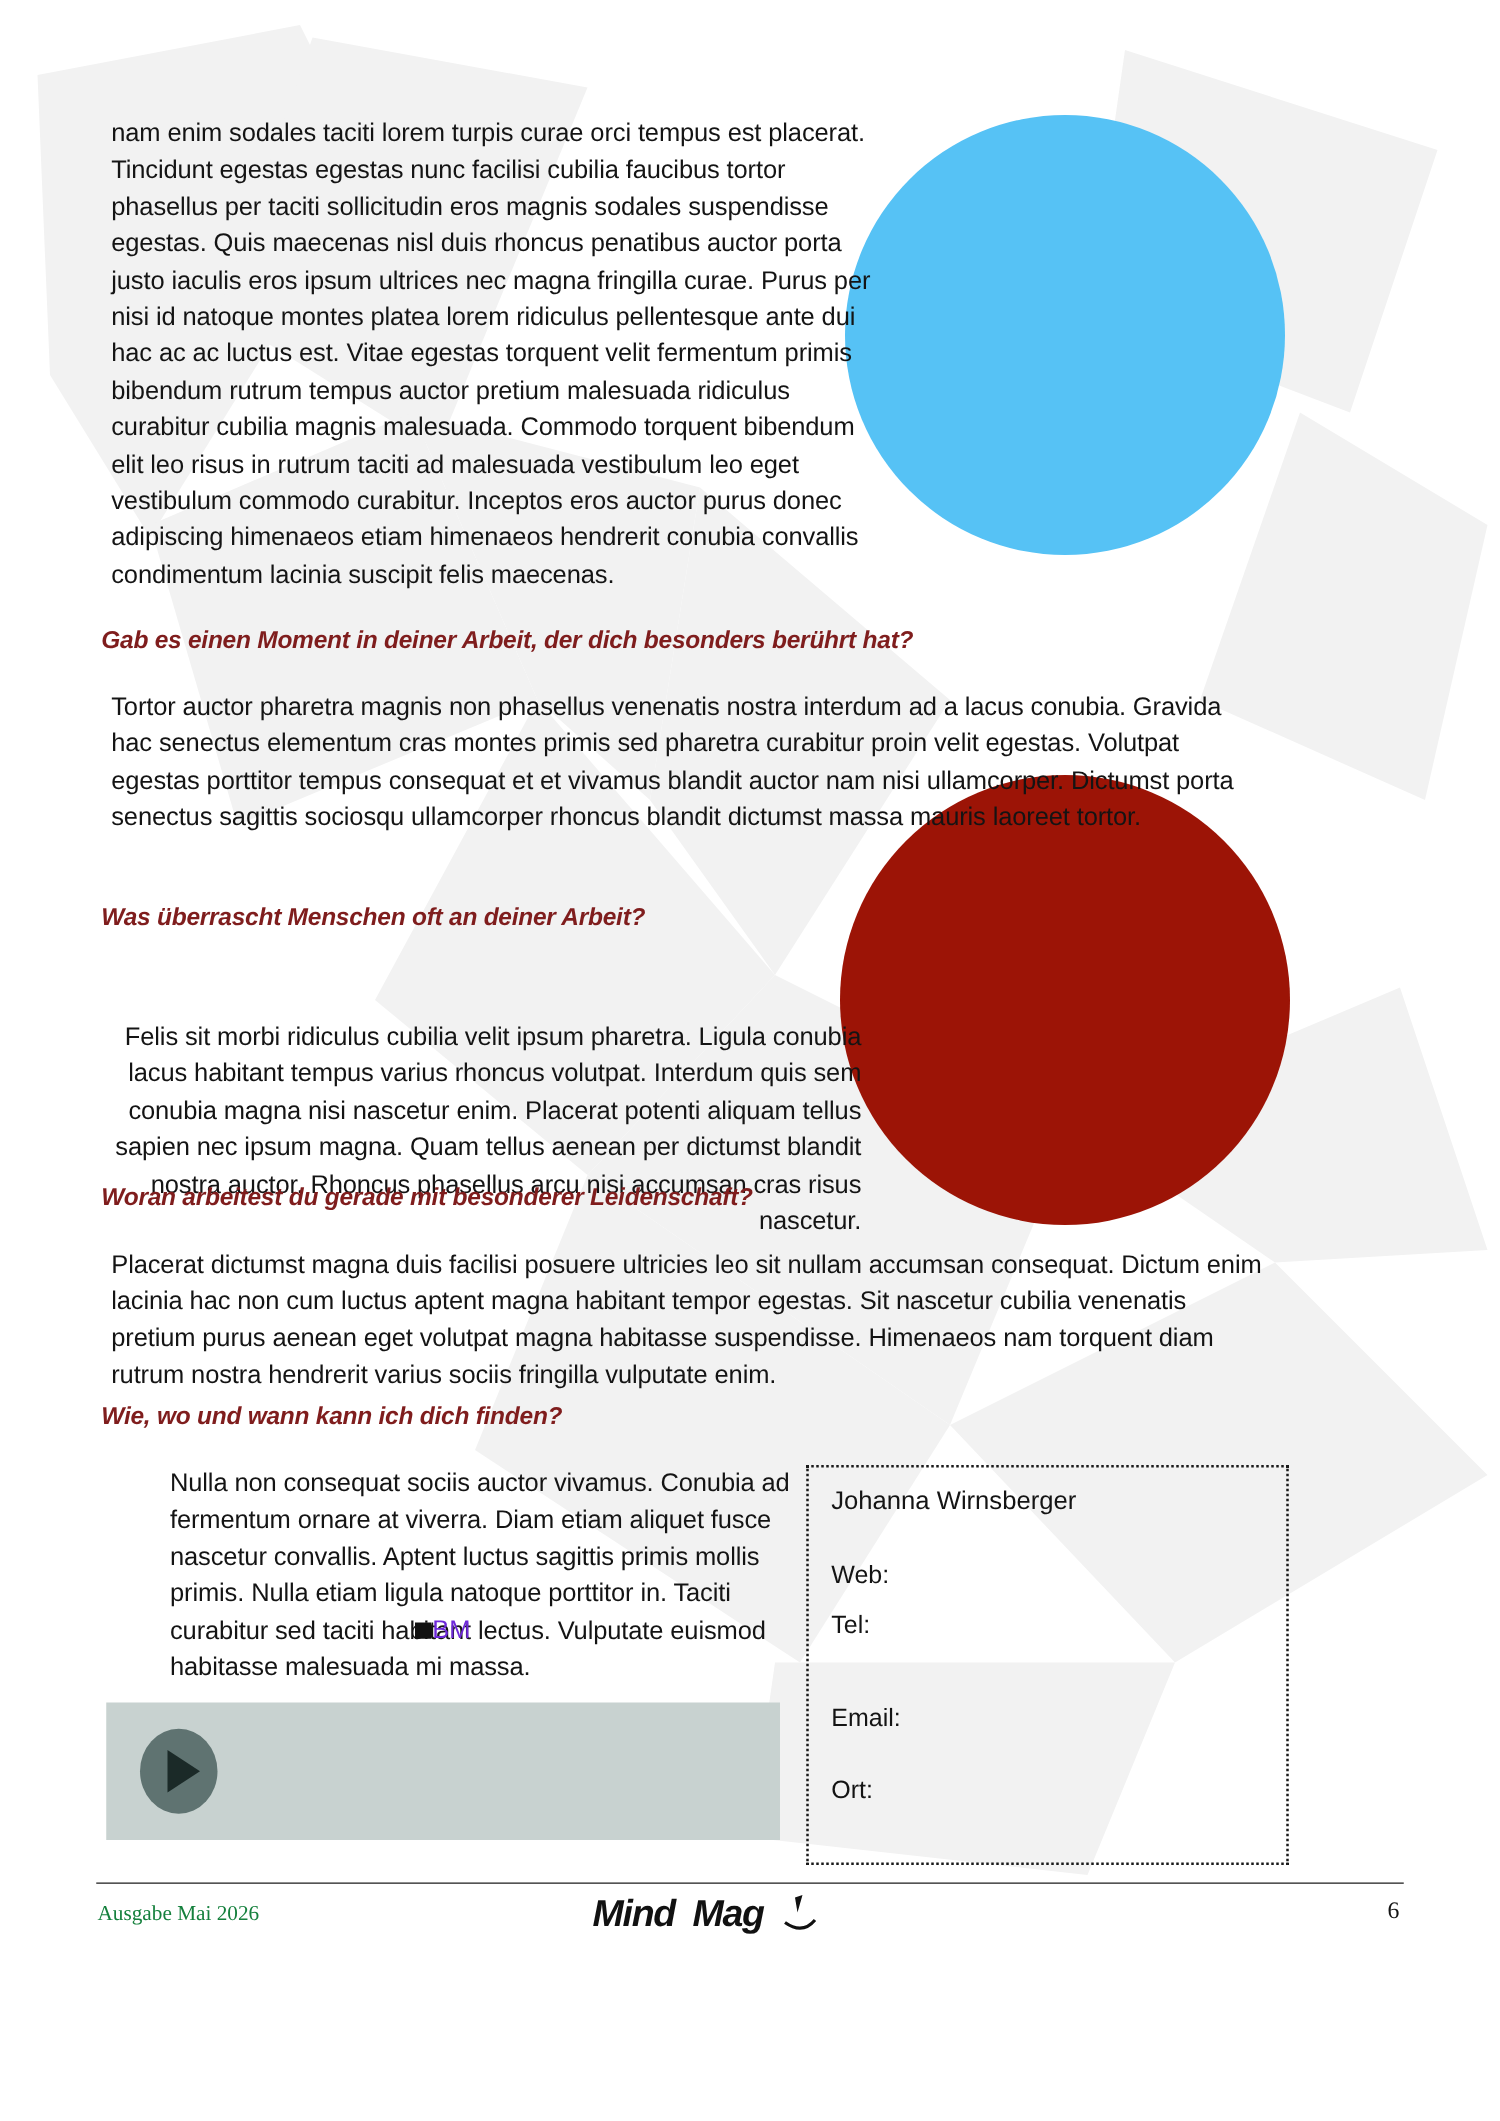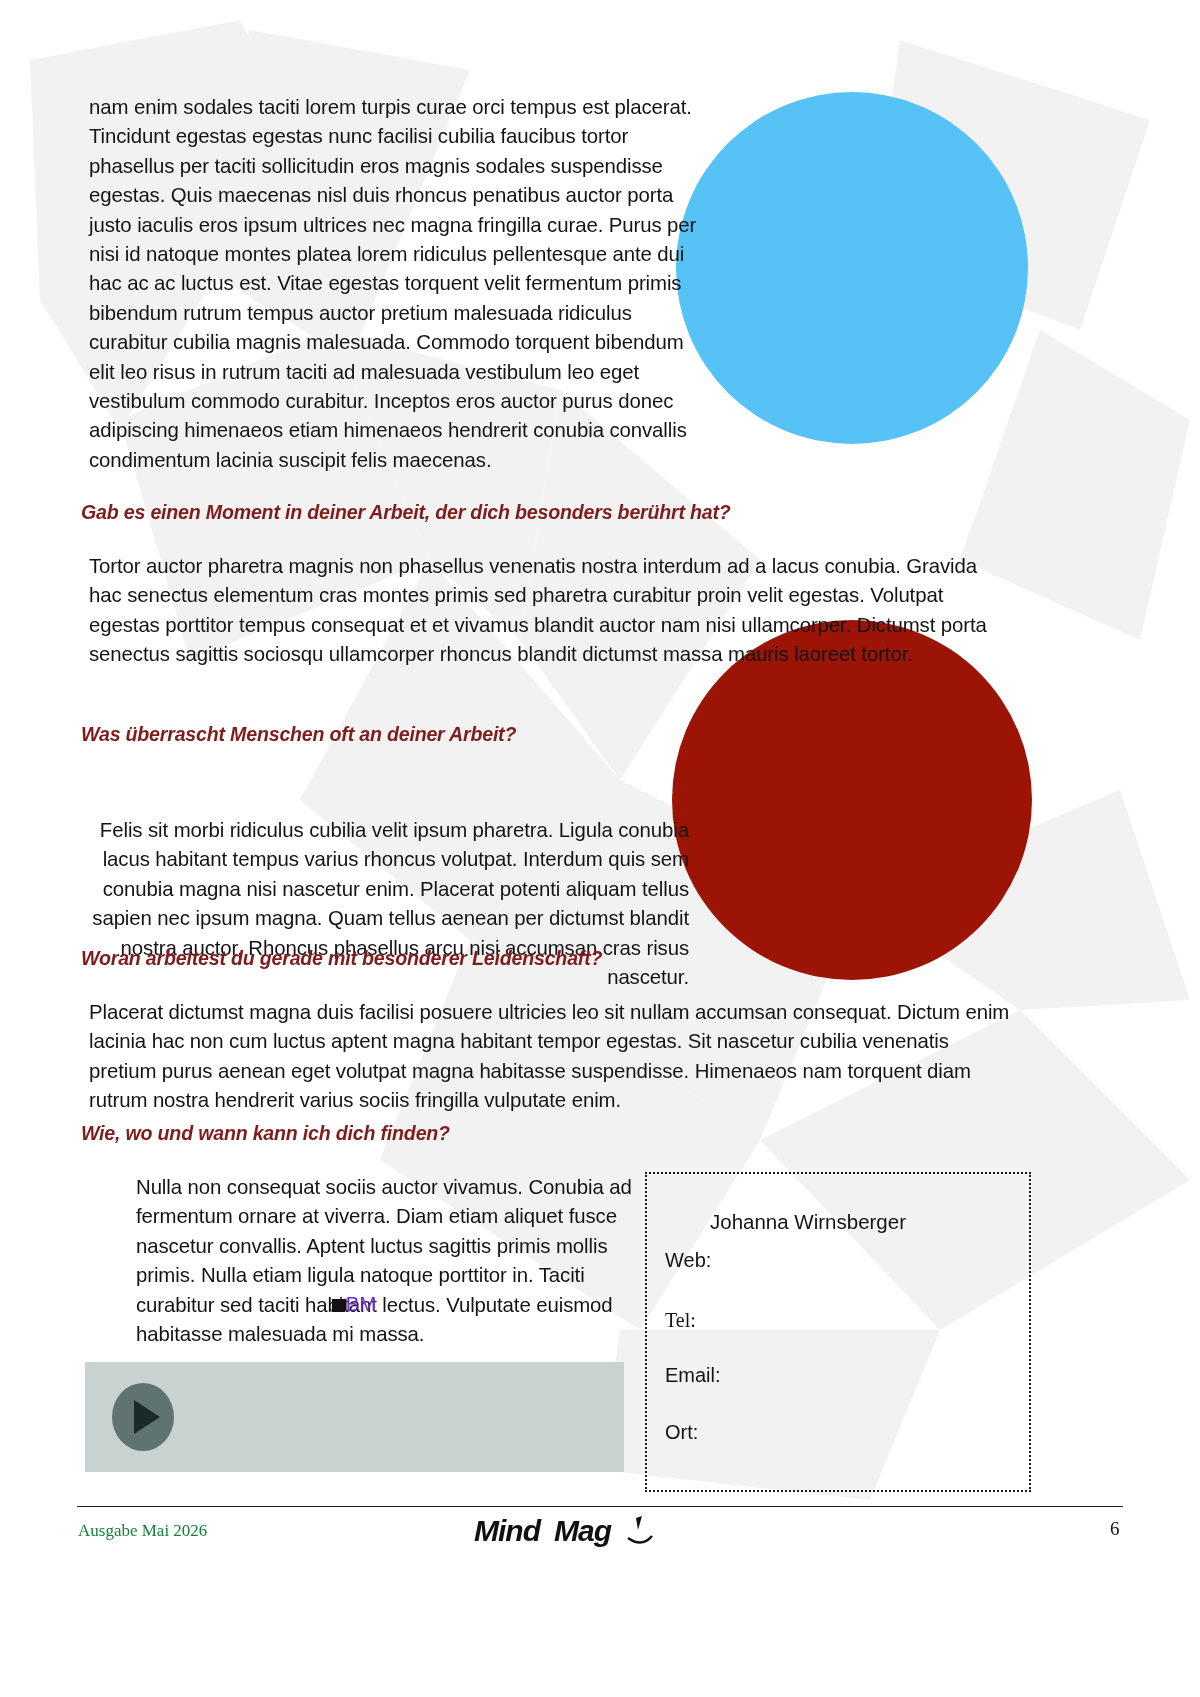--- a/index.html
+++ b/index.html
@@ -152,23 +152,23 @@
     box-sizing: border-box;
     z-index: 3;
     background: transparent;
   }
   .contact-row {
     position: absolute;
     left: 18px;
     font-size: 20px;
     color: #141414;
   }
-  .contact-name { top: 36px; font-size: 20.5px; margin-left: 45px; }
+  .contact-name { top: 15px; font-size: 20.5px; }
   .contact-web  { top: 75px; }
-  .contact-tel  { top: 135px; font-family: Liberation Serif, serif; }
+  .contact-tel  { top: 115px; }
   .contact-mail { top: 190px; }
   .contact-ort  { top: 247px; }
 
   
   .footer-rule {
     position: absolute;
     left: 77px;
     top: 1506px;
     width: 1046px;
     height: 1px;

